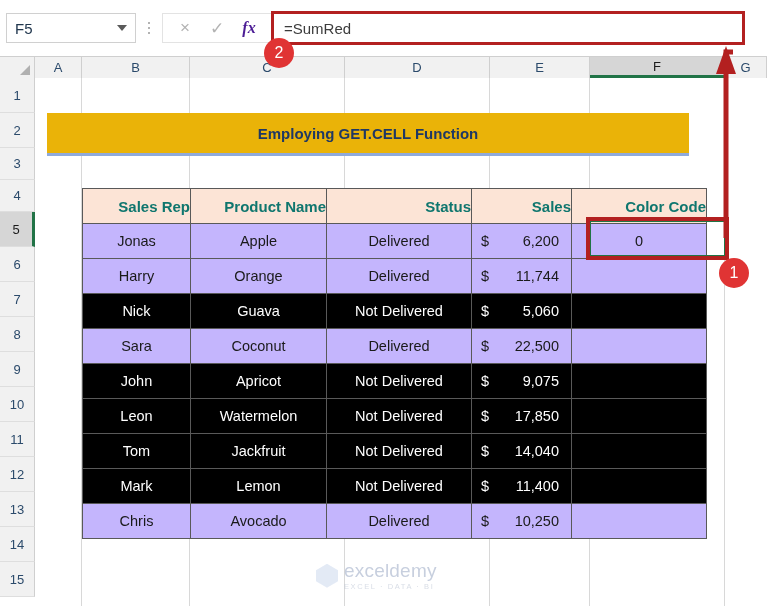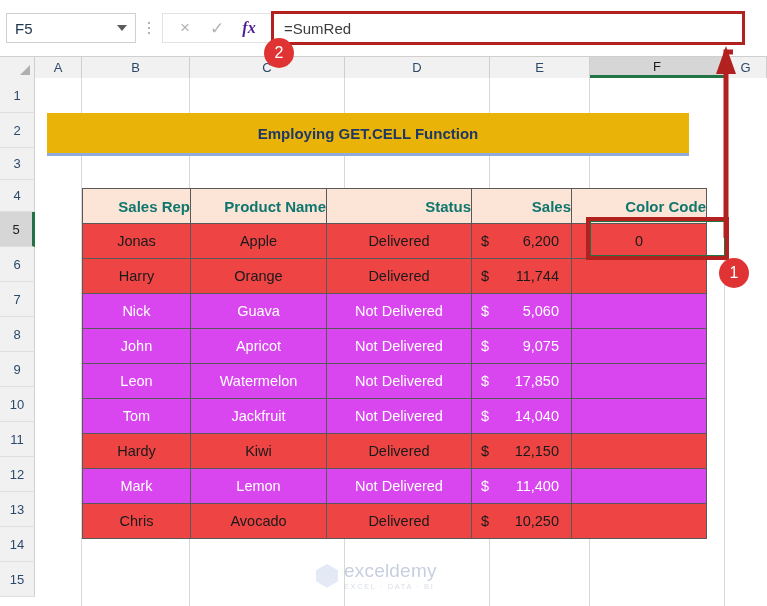--- a/index.html
+++ b/index.html
@@ -195,22 +195,22 @@
     font-size: 15px;
     color: #0f766e;
     text-align: right;
   }
   .c-rep   { width: 108px; }
   .c-prod  { width: 136px; }
   .c-stat  { width: 145px; }
   .c-sales { width: 100px; }
   .c-code  { width: 135px; }
 
-  tr.red td { background: #d946ef; color: #ffffff; }
-  tr.plain td { background: #ef4444; color: #1a1a1a; }
+  tr.red td { background: #000000; color: #ffffff; }
+  tr.plain td { background: #c4b5fd; color: #1a1a1a; }
 
   td.sales {
     text-align: right;
     padding-right: 12px;
     position: relative;
   }
   td.sales .cur { position: absolute; left: 9px; }
 
   
   .sel-cell {
@@ -360,46 +360,46 @@
         <td class="c-sales sales"><span class="cur">$</span><span>11,744</span></td>
         <td class="c-code"></td>
       </tr>
       <tr class="red">
         <td class="c-rep">Nick</td>
         <td class="c-prod">Guava</td>
         <td class="c-stat">Not Delivered</td>
         <td class="c-sales sales"><span class="cur">$</span><span>5,060</span></td>
         <td class="c-code"></td>
       </tr>
+      <tr class="plain">
+        <td class="c-rep">Sara</td>
+        <td class="c-prod">Coconut</td>
+        <td class="c-stat">Delivered</td>
+        <td class="c-sales sales"><span class="cur">$</span><span>22,500</span></td>
+        <td class="c-code"></td>
+      </tr>
       <tr class="red">
         <td class="c-rep">John</td>
         <td class="c-prod">Apricot</td>
         <td class="c-stat">Not Delivered</td>
         <td class="c-sales sales"><span class="cur">$</span><span>9,075</span></td>
         <td class="c-code"></td>
       </tr>
       <tr class="red">
         <td class="c-rep">Leon</td>
         <td class="c-prod">Watermelon</td>
         <td class="c-stat">Not Delivered</td>
         <td class="c-sales sales"><span class="cur">$</span><span>17,850</span></td>
         <td class="c-code"></td>
       </tr>
       <tr class="red">
         <td class="c-rep">Tom</td>
         <td class="c-prod">Jackfruit</td>
         <td class="c-stat">Not Delivered</td>
         <td class="c-sales sales"><span class="cur">$</span><span>14,040</span></td>
-        <td class="c-code"></td>
-      </tr>
-      <tr class="plain">
-        <td class="c-rep">Hardy</td>
-        <td class="c-prod">Kiwi</td>
-        <td class="c-stat">Delivered</td>
-        <td class="c-sales sales"><span class="cur">$</span><span>12,150</span></td>
         <td class="c-code"></td>
       </tr>
       <tr class="red">
         <td class="c-rep">Mark</td>
         <td class="c-prod">Lemon</td>
         <td class="c-stat">Not Delivered</td>
         <td class="c-sales sales"><span class="cur">$</span><span>11,400</span></td>
         <td class="c-code"></td>
       </tr>
       <tr class="plain">

